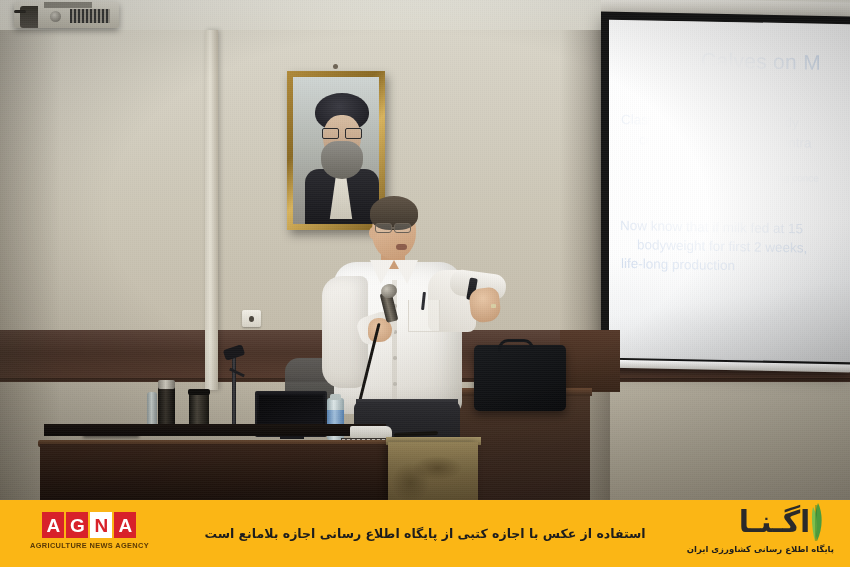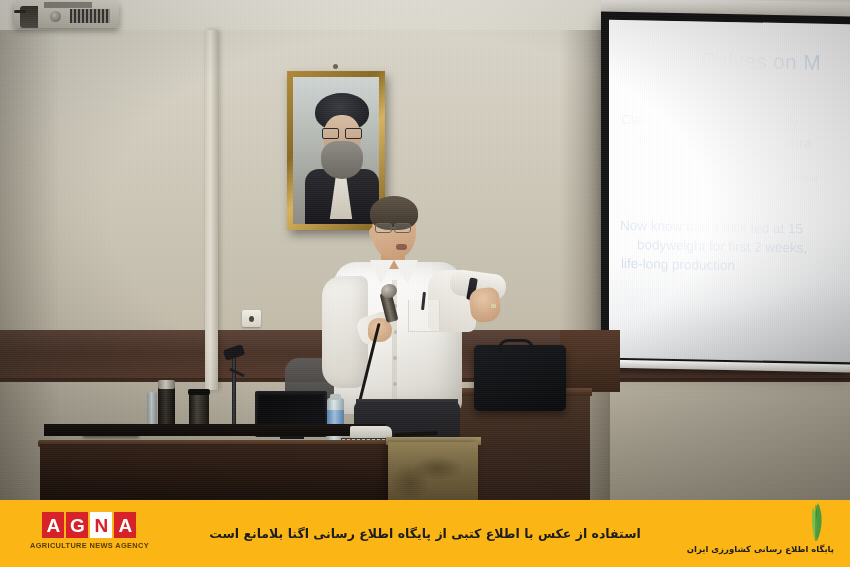--- a/index.html
+++ b/index.html
@@ -715,24 +715,25 @@
   <div class="agna-logo">
     <div class="agna-letters">
       <div class="agna-box">A</div>
       <div class="agna-box">G</div>
       <div class="agna-box inv">N</div>
       <div class="agna-box">A</div>
     </div>
     <div class="agna-sub">AGRICULTURE NEWS AGENCY</div>
   </div>
 
-  <div class="banner-text">استفاده از عکس با اطلاع کتبی از پایگاه اطلاع رسانی اگنا بلامانع است</div>
+  <div class="banner-text">استفاده از عکس با اجازه کتبی از پایگاه اطلاع رسانی اجازه بلامانع است</div>
 
   <div class="agna-fa">
     <div class="agna-fa-mark">
+      <div class="agna-fa-script">اگـنـا</div>
       <svg class="leaf" viewBox="0 0 20 42">
         <path d="M14 2 C19 12, 19 28, 13 40 C11 28, 10 12, 14 2 Z" fill="#4b9b3e"></path>
         <path d="M9 6 C14 14, 14 30, 11 40 C8 30, 7 14, 9 6 Z" fill="#7cbf4e"></path>
         <path d="M12 4 L12 40" stroke="#2f7a28" stroke-width="0.8" fill="none"></path>
       </svg>
     </div>
     <div class="agna-fa-sub">پایگاه اطلاع رسانی کشاورزی ایران</div>
   </div>
 
 </div>

